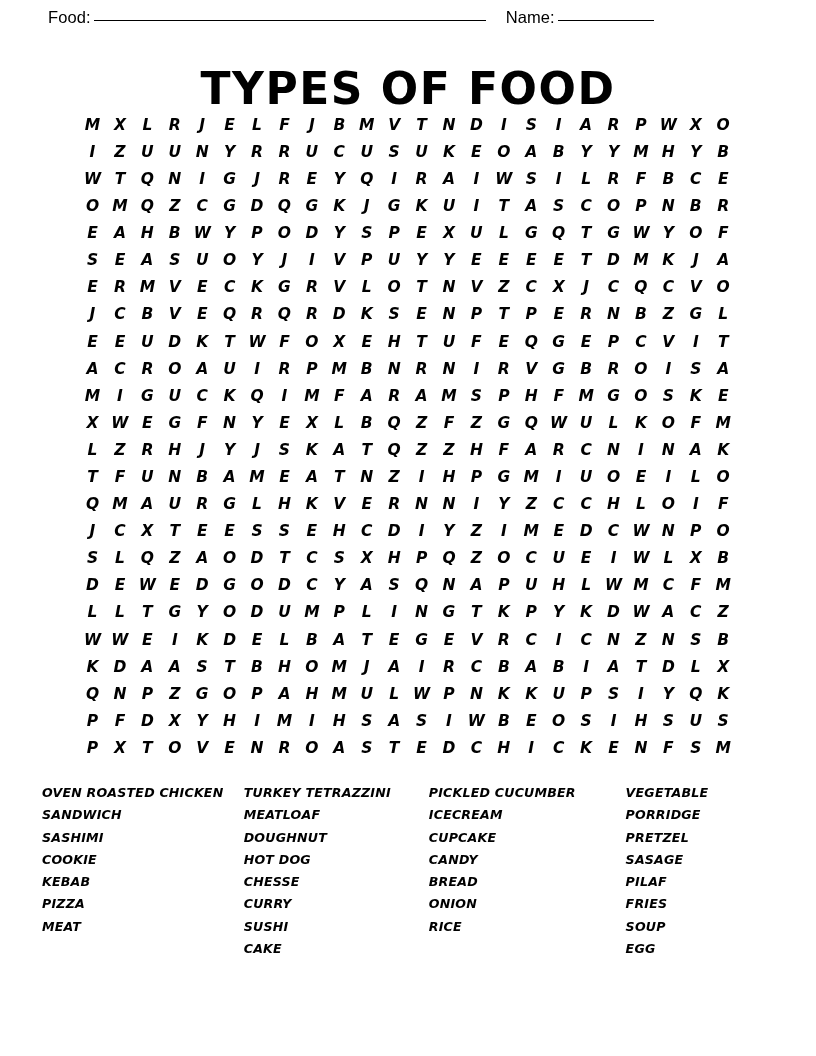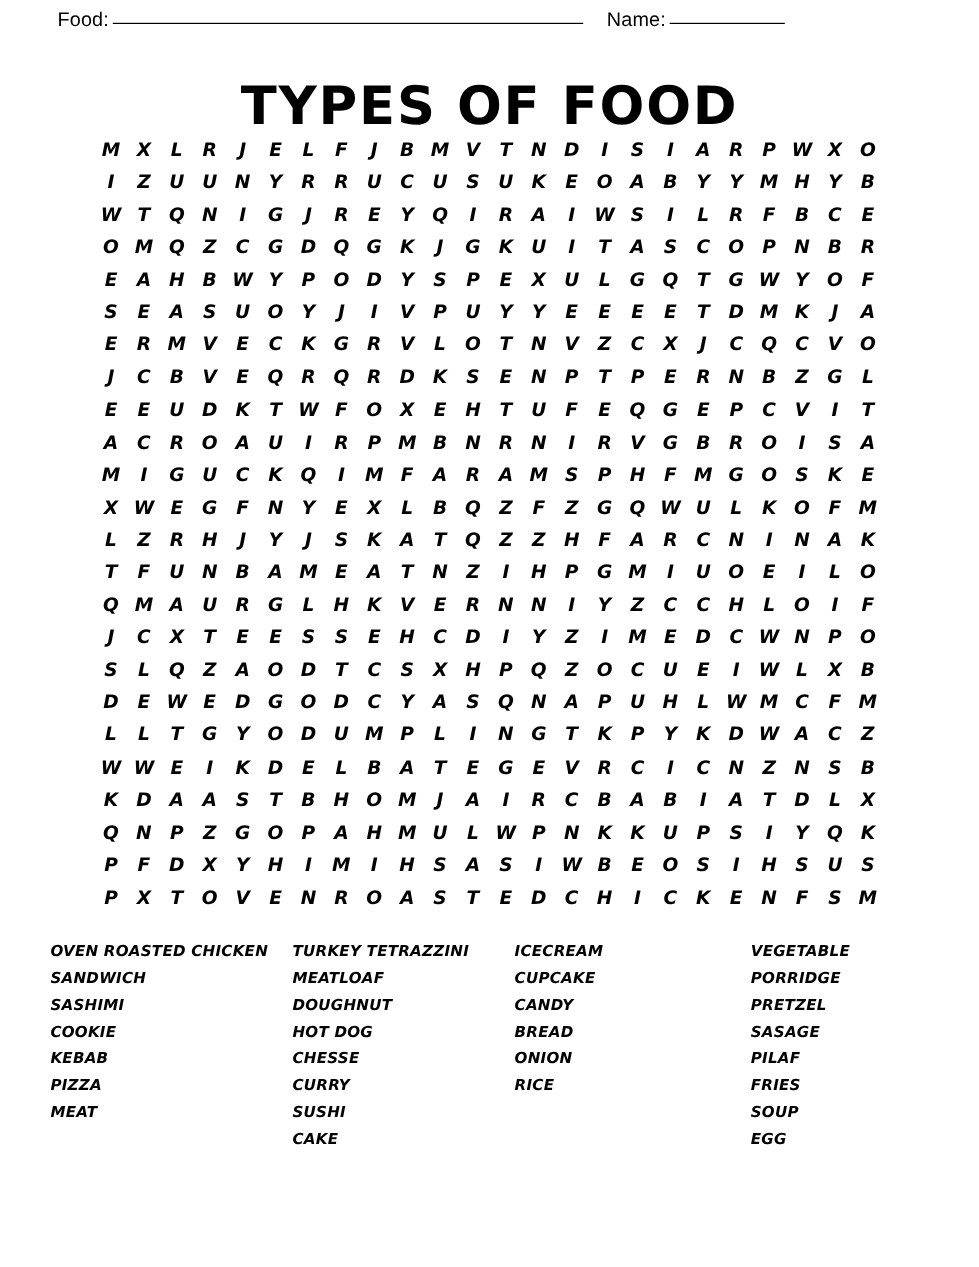--- a/index.html
+++ b/index.html
@@ -781,20 +781,21 @@
       <div class="word-item">TURKEY TETRAZZINI</div>
       <div class="word-item">MEATLOAF</div>
       <div class="word-item">DOUGHNUT</div>
       <div class="word-item">HOT DOG</div>
       <div class="word-item">CHESSE</div>
       <div class="word-item">CURRY</div>
       <div class="word-item">SUSHI</div>
       <div class="word-item">CAKE</div>
     </div>
     <div class="word-col word-col-2">
+      <div class="word-item">PICKLED CUCUMBER</div>
       <div class="word-item">ICECREAM</div>
       <div class="word-item">CUPCAKE</div>
       <div class="word-item">CANDY</div>
       <div class="word-item">BREAD</div>
       <div class="word-item">ONION</div>
       <div class="word-item">RICE</div>
     </div>
     <div class="word-col word-col-3">
       <div class="word-item">VEGETABLE</div>
       <div class="word-item">PORRIDGE</div>

